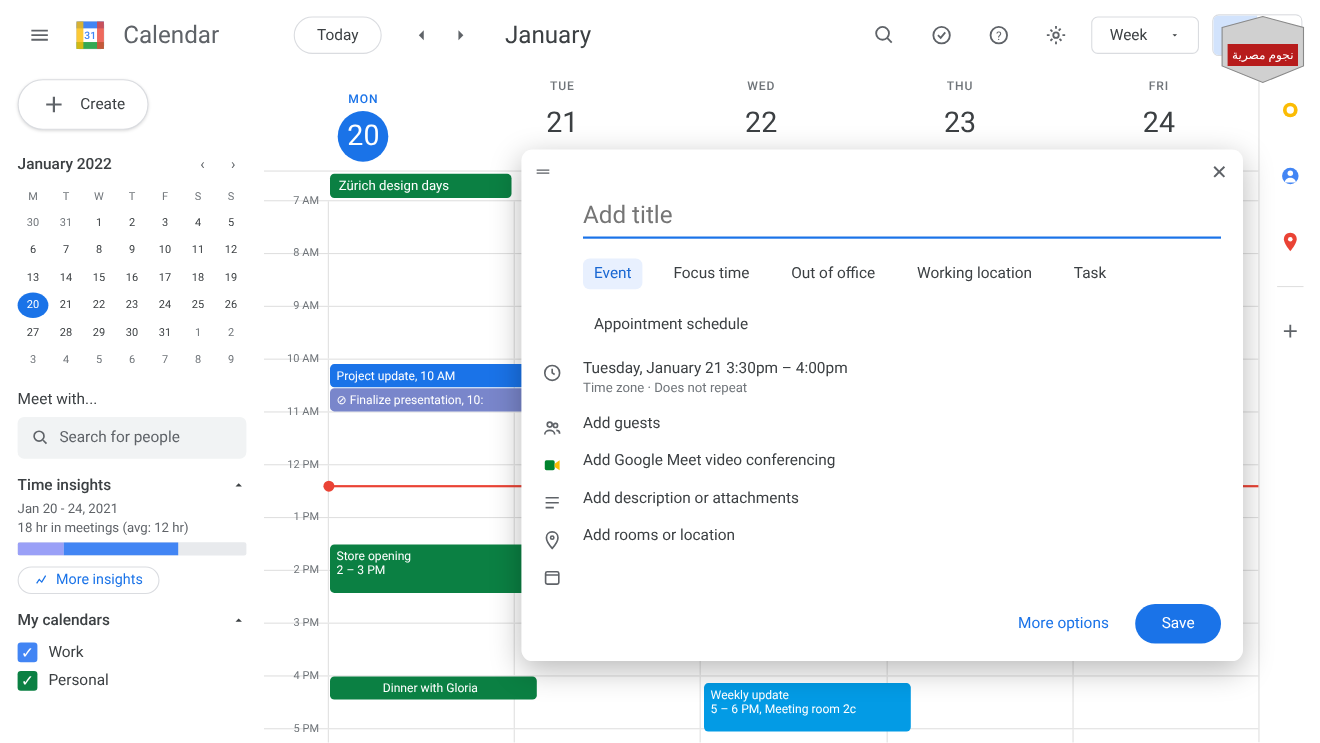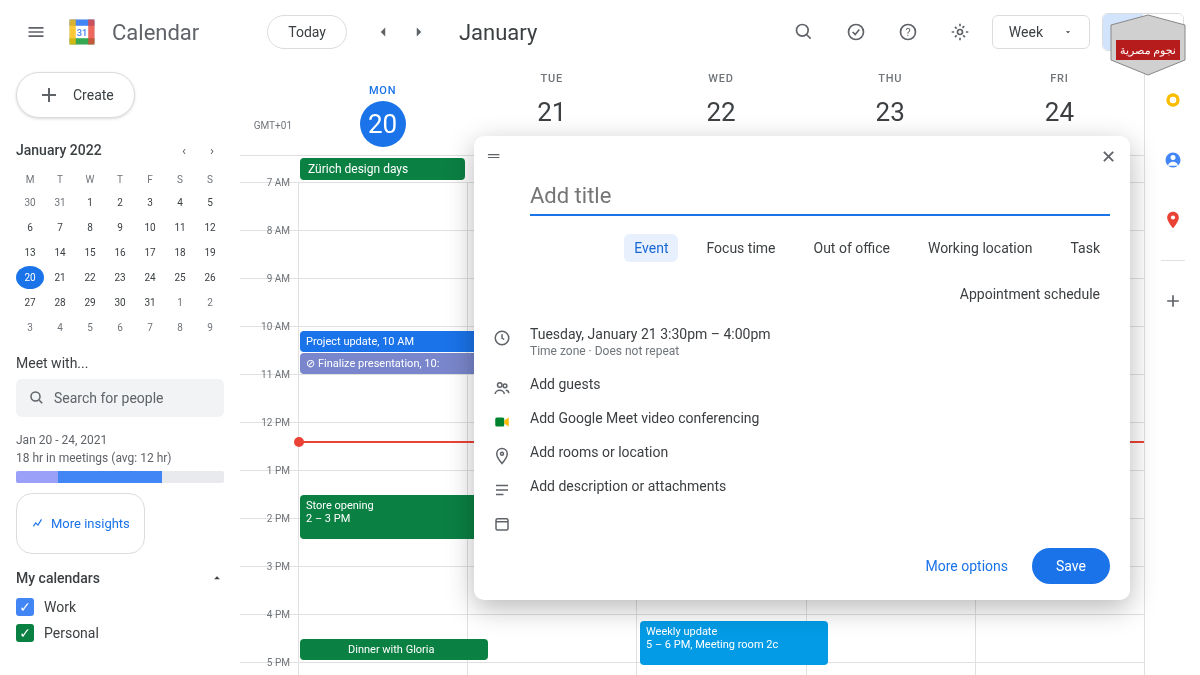--- a/index.html
+++ b/index.html
@@ -41,21 +41,21 @@
 
 .section-label { font-size: 14px; color: #3c4043; margin: 16px 0 8px; }
 .search-box { display: flex; align-items: center; gap: 8px; padding: 10px 12px; background: #f1f3f4; border-radius: 6px; color: #5f6368; font-size: 14px; }
 .side-section { margin-top: 16px; }
 .side-section-header { display: flex; justify-content: space-between; align-items: center; font-size: 14px; color: #3c4043; font-weight: 500; cursor: pointer; }
 .side-range { font-size: 12px; color: #5f6368; margin-top: 6px; }
 .side-meeting { font-size: 12px; color: #5f6368; margin-top: 4px; }
 .progress-bar { height: 12px; background: #e8eaed; border-radius: 2px; margin-top: 6px; display: flex; overflow: hidden; }
 .progress-seg1 { background: #9aa0f7; width: 20%; }
 .progress-seg2 { background: #4285f4; width: 50%; }
-.insights-btn { margin-top: 10px; padding: 22px 14px; border: 1px solid #dadce0; border-radius: 16px; background: #fff; color: #1a73e8; font-size: 13px; cursor: pointer; display: flex; align-items: center; gap: 6px; }
+.insights-btn { margin-top: 10px; padding: 4px 14px; border: 1px solid #dadce0; border-radius: 16px; background: #fff; color: #1a73e8; font-size: 13px; cursor: pointer; display: flex; align-items: center; gap: 6px; }
 .cal-list { margin-top: 8px; }
 .cal-item { display: flex; align-items: center; gap: 10px; padding: 4px 0; font-size: 14px; color: #3c4043; }
 .cal-check { width: 18px; height: 18px; border-radius: 3px; display: flex; align-items: center; justify-content: center; color: #fff; }
 .cal-check.blue { background: #4285f4; }
 .cal-check.green { background: #0b8043; }
 
 
 .calendar-area { flex: 1; position: relative; }
 .day-headers { display: flex; border-bottom: 1px solid #e0e0e0; }
 .gmt-col { width: 58px; font-size: 10px; color: #70757a; padding-top: 56px; text-align: right; padding-right: 6px; }
@@ -73,35 +73,35 @@
 .time-row { display: flex; height: 48px; border-bottom: 1px solid #e0e0e0; }
 .time-label { width: 58px; font-size: 10px; color: #70757a; text-align: right; padding-right: 8px; position: relative; top: -6px; }
 .time-cell { flex: 1; border-left: 1px solid #e0e0e0; }
 .now-line { position: absolute; left: 58px; right: 0; height: 2px; background: #ea4335; top: 258px; }
 .now-dot { position: absolute; left: 54px; top: 254px; width: 10px; height: 10px; background: #ea4335; border-radius: 50%; }
 
 .event { position: absolute; left: 60px; width: 188px; color: #fff; font-size: 11px; padding: 4px 6px; border-radius: 4px; overflow: hidden; }
 .ev-project { top: 148px; background: #1a73e8; }
 .ev-finalize { top: 170px; background: #7986cb; }
 .ev-store { top: 312px; height: 44px; background: #0b8043; }
-.ev-dinner { top: 456px; background: #0b8043; padding-left: 48px; }
+.ev-dinner { top: 432px; background: #0b8043; padding-left: 48px; }
 .ev-weekly { left: 400px; top: 438px; background: #039be5; height: 44px; }
 
 
 .right-rail { width: 56px; border-left: 1px solid #e0e0e0; display: flex; flex-direction: column; align-items: center; padding-top: 16px; gap: 20px; }
 .rail-icon { width: 20px; height: 20px; }
 
 
 .dialog { position: absolute; left: 474px; top: 136px; width: 656px; background: #fff; border-radius: 10px; box-shadow: 0 8px 28px rgba(0,0,0,0.28); z-index: 100; }
 .dialog-header { display: flex; justify-content: space-between; padding: 10px 14px; }
 .drag-handle { color: #5f6368; cursor: move; font-size: 16px; }
 .close-btn { border: none; background: none; cursor: pointer; color: #5f6368; font-size: 18px; }
 .dialog-body { padding: 0 20px 20px 56px; position: relative; }
 .title-input { width: 100%; border: none; border-bottom: 2px solid #1a73e8; font-size: 22px; padding: 6px 0; outline: none; color: #70757a; }
-.type-tabs { display: flex; gap: 18px; margin-top: 18px; font-size: 14px; color: #3c4043; flex-wrap: wrap; justify-content: flex-end; }
+.type-tabs { display: flex; gap: 18px; margin-top: 18px; font-size: 14px; color: #3c4043; flex-wrap: wrap; }
 .type-tab { cursor: pointer; padding: 6px 10px; border-radius: 6px; }
 .type-tab.active { background: #e8f0fe; color: #1967d2; }
 .field-row { display: flex; gap: 16px; margin-top: 18px; align-items: flex-start; position: relative; }
 .field-icon { position: absolute; left: -38px; top: 2px; color: #5f6368; width: 20px; height: 20px; display: flex; align-items: center; justify-content: center; }
 .field-content { font-size: 14px; color: #3c4043; }
 .field-sub { font-size: 12px; color: #70757a; margin-top: 2px; }
 .user-dot { display: inline-block; width: 10px; height: 10px; background: #4285f4; border-radius: 50%; margin-left: 6px; }
 .dialog-footer { display: flex; justify-content: flex-end; gap: 12px; padding: 16px 20px; }
 .more-btn { border: none; background: none; color: #1a73e8; font-size: 14px; cursor: pointer; padding: 8px 12px; }
 .save-btn { background: #1a73e8; color: #fff; border: none; border-radius: 20px; padding: 10px 24px; font-size: 14px; cursor: pointer; }
@@ -262,20 +262,26 @@
     <div class="section-label">Meet with...</div>
     <div class="search-box">
       <svg width="18" height="18" viewBox="0 0 24 24">
           <circle cx="10" cy="10" r="6" fill="none" stroke="currentColor" stroke-width="2"></circle>
           <path d="M15 15l4 4" stroke="currentColor" stroke-width="2"></path>
         </svg>
       <span>Search for people</span>
     </div>
 
     <div class="side-section">
+      <div class="side-section-header">
+        <span>Time insights</span>
+        <svg width="14" height="14" viewBox="0 0 24 24">
+            <path fill="currentColor" d="M7 14l5-5 5 5z"></path>
+          </svg>
+      </div>
       <div class="side-range">Jan 20 - 24, 2021</div>
       <div class="side-meeting">18 hr in meetings (avg: 12 hr)</div>
       <div class="progress-bar">
         <div class="progress-seg1"></div>
           <div class="progress-seg2"></div>
       </div>
       <button class="insights-btn">
         <svg width="14" height="14" viewBox="0 0 24 24">
             <path d="M4 16l4-6 4 4 6-10" fill="none" stroke="currentColor" stroke-width="2"></path>
           </svg>
@@ -298,21 +304,20 @@
           <div class="cal-item">
             <span class="cal-check green">✓</span>
             <span>Personal</span>
           </div>
         </div>
     </div>
   </div>
 
   <div class="calendar-area">
     <div class="day-headers">
-      <div class="gmt-col">GMT+01</div>
       <div id="day-headers-inner" style="display:flex;flex:1;">
           <div class="day-header"><div class="day-name today">MON</div><div class="day-num today">20</div></div>
           <div class="day-header"><div class="day-name">TUE</div><div class="day-num">21</div></div>
           <div class="day-header"><div class="day-name">WED</div><div class="day-num">22</div></div>
           <div class="day-header"><div class="day-name">THU</div><div class="day-num">23</div></div>
           <div class="day-header"><div class="day-name">FRI</div><div class="day-num">24</div></div>
         </div>
     </div>
     <div class="allday-row">
       <div style="width:58px;"></div>
@@ -504,34 +509,34 @@
             <rect x="3" y="6" width="12" height="12" rx="2" fill="#00832d"></rect>
             <path d="M15 10l6-4v12l-6-4z" fill="#fbbc04"></path>
           </svg>
         </span>
       <div class="field-content">Add Google Meet video conferencing</div>
     </div>
 
     <div class="field-row">
       <span class="field-icon">
           <svg width="18" height="18" viewBox="0 0 24 24">
-            <path d="M12 2C8 2 5 5 5 9c0 5 7 13 7 13s7-8 7-13c0-4-3-7-7-7z" fill="none" stroke="currentColor" stroke-width="2"></path>
-            <circle cx="12" cy="9" r="2" fill="none" stroke="currentColor" stroke-width="2"></circle>
+            <path d="M4 6h16M4 12h16M4 18h10" stroke="currentColor" stroke-width="2"></path>
           </svg>
         </span>
-      <div class="field-content">Add rooms or location</div>
+      <div class="field-content">Add description or attachments</div>
     </div>
 
     <div class="field-row">
       <span class="field-icon">
           <svg width="18" height="18" viewBox="0 0 24 24">
-            <path d="M4 6h16M4 12h16M4 18h10" stroke="currentColor" stroke-width="2"></path>
+            <path d="M12 2C8 2 5 5 5 9c0 5 7 13 7 13s7-8 7-13c0-4-3-7-7-7z" fill="none" stroke="currentColor" stroke-width="2"></path>
+            <circle cx="12" cy="9" r="2" fill="none" stroke="currentColor" stroke-width="2"></circle>
           </svg>
         </span>
-      <div class="field-content">Add description or attachments</div>
+      <div class="field-content">Add rooms or location</div>
     </div>
 
     <div class="field-row">
       <span class="field-icon">
           <svg width="18" height="18" viewBox="0 0 24 24">
             <rect x="4" y="5" width="16" height="15" rx="2" fill="none" stroke="currentColor" stroke-width="2"></rect>
             <path d="M4 9h16" stroke="currentColor" stroke-width="2"></path>
           </svg>
         </span>
     </div>

